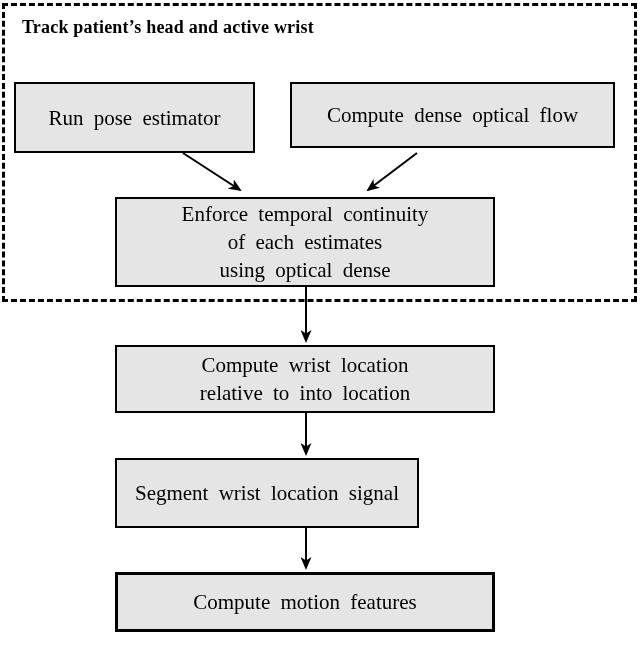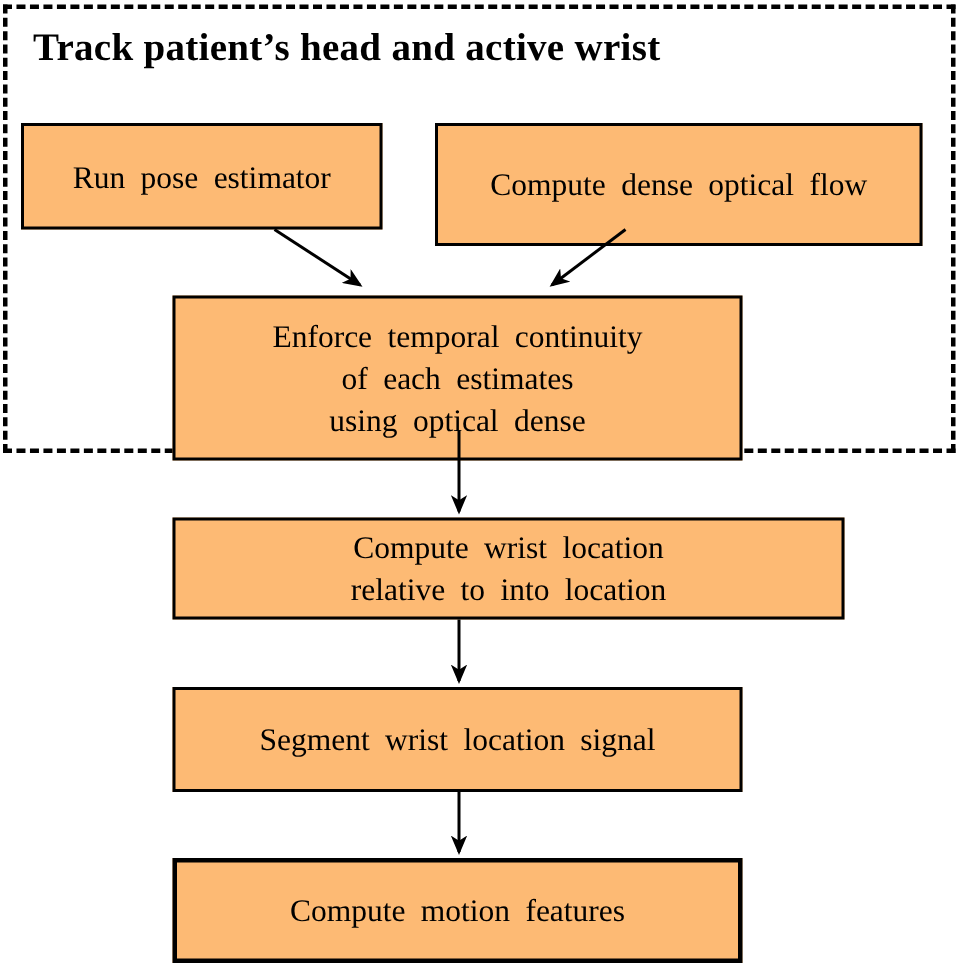--- a/index.html
+++ b/index.html
@@ -26,46 +26,46 @@
     width: 635px;
     height: 299px;
     border: 3px dashed #000000;
     box-sizing: border-box;
     background: transparent;
   }
   .group-title {
     position: absolute;
     left: 22px;
     top: 17px;
-    font-size: 26px;
+    font-size: 18px;
     font-weight: bold;
     letter-spacing: 0.2px;
     white-space: nowrap;
   }
   .node {
     position: absolute;
     border: 2px solid #000000;
-    background: #fdba74;
+    background: #e5e5e5;
     box-sizing: border-box;
     display: flex;
     flex-direction: column;
     align-items: center;
     justify-content: center;
     text-align: center;
     font-size: 21px;
     line-height: 28px;
     word-spacing: 5px;
   }
   .node span { display: block; white-space: nowrap; }
   #node-run-pose        { left: 14px;  top: 82px;  width: 241px; height: 71px; }
-  #node-optical-flow    { left: 290px; top: 82px;  width: 325px; height: 82px; }
-  #node-temporal        { left: 115px; top: 197px; width: 380px; height: 110px; }
-  #node-wrist-location  { left: 115px; top: 345px; width: 448px; height: 68px; }
-  #node-segment-cycles  { left: 115px; top: 458px; width: 380px; height: 70px; }
-  #node-motion-features { left: 115px; top: 572px; width: 380px; height: 70px; border-width: 3px; }
+  #node-optical-flow    { left: 290px; top: 82px;  width: 325px; height: 66px; }
+  #node-temporal        { left: 115px; top: 197px; width: 380px; height: 90px; }
+  #node-wrist-location  { left: 115px; top: 345px; width: 380px; height: 68px; }
+  #node-segment-cycles  { left: 115px; top: 458px; width: 304px; height: 70px; }
+  #node-motion-features { left: 115px; top: 572px; width: 380px; height: 60px; border-width: 3px; }
   #arrows-layer {
     position: absolute;
     left: 0;
     top: 0;
     width: 640px;
     height: 645px;
     pointer-events: none;
   }
   #arrows-layer line { stroke: #000000; stroke-width: 2px; }
 </style>

